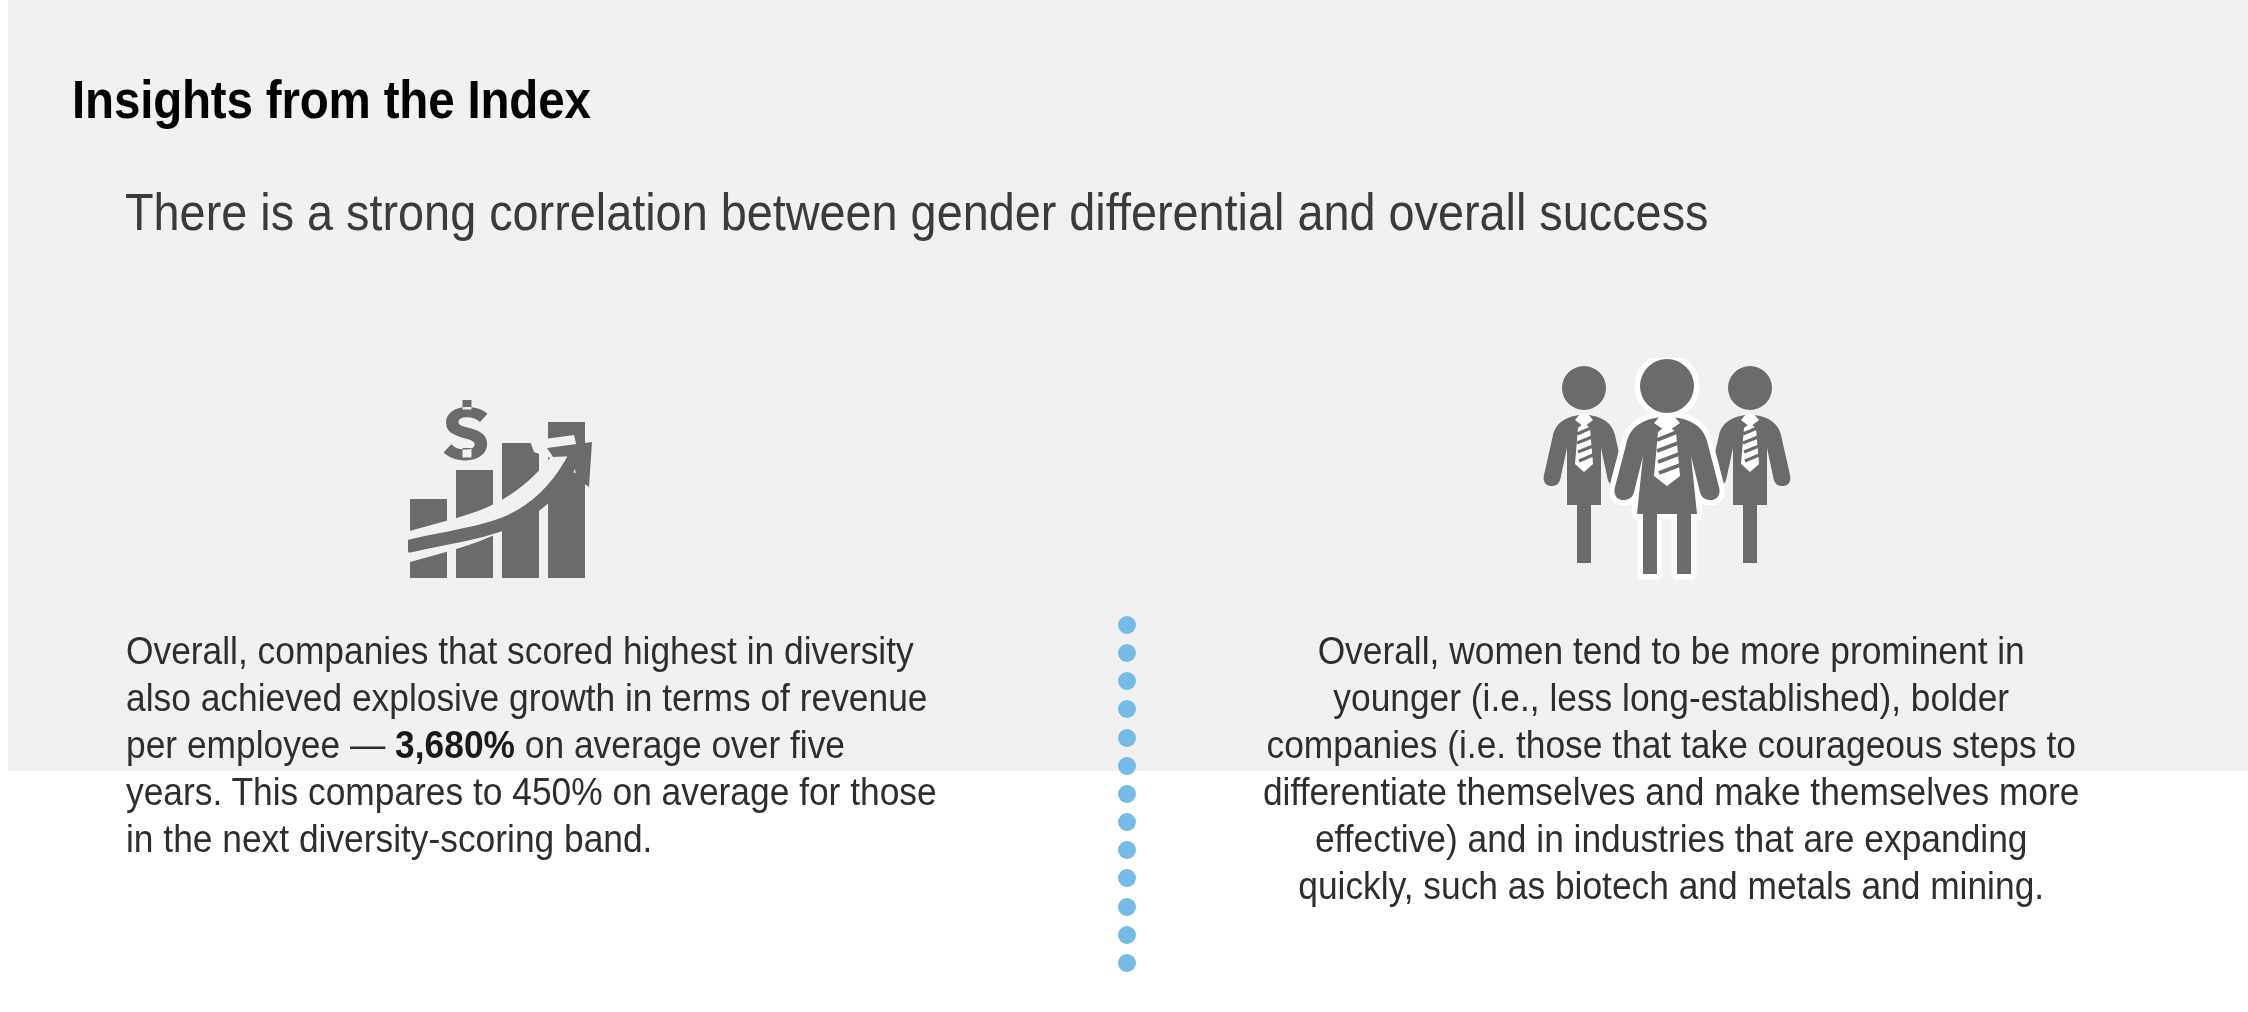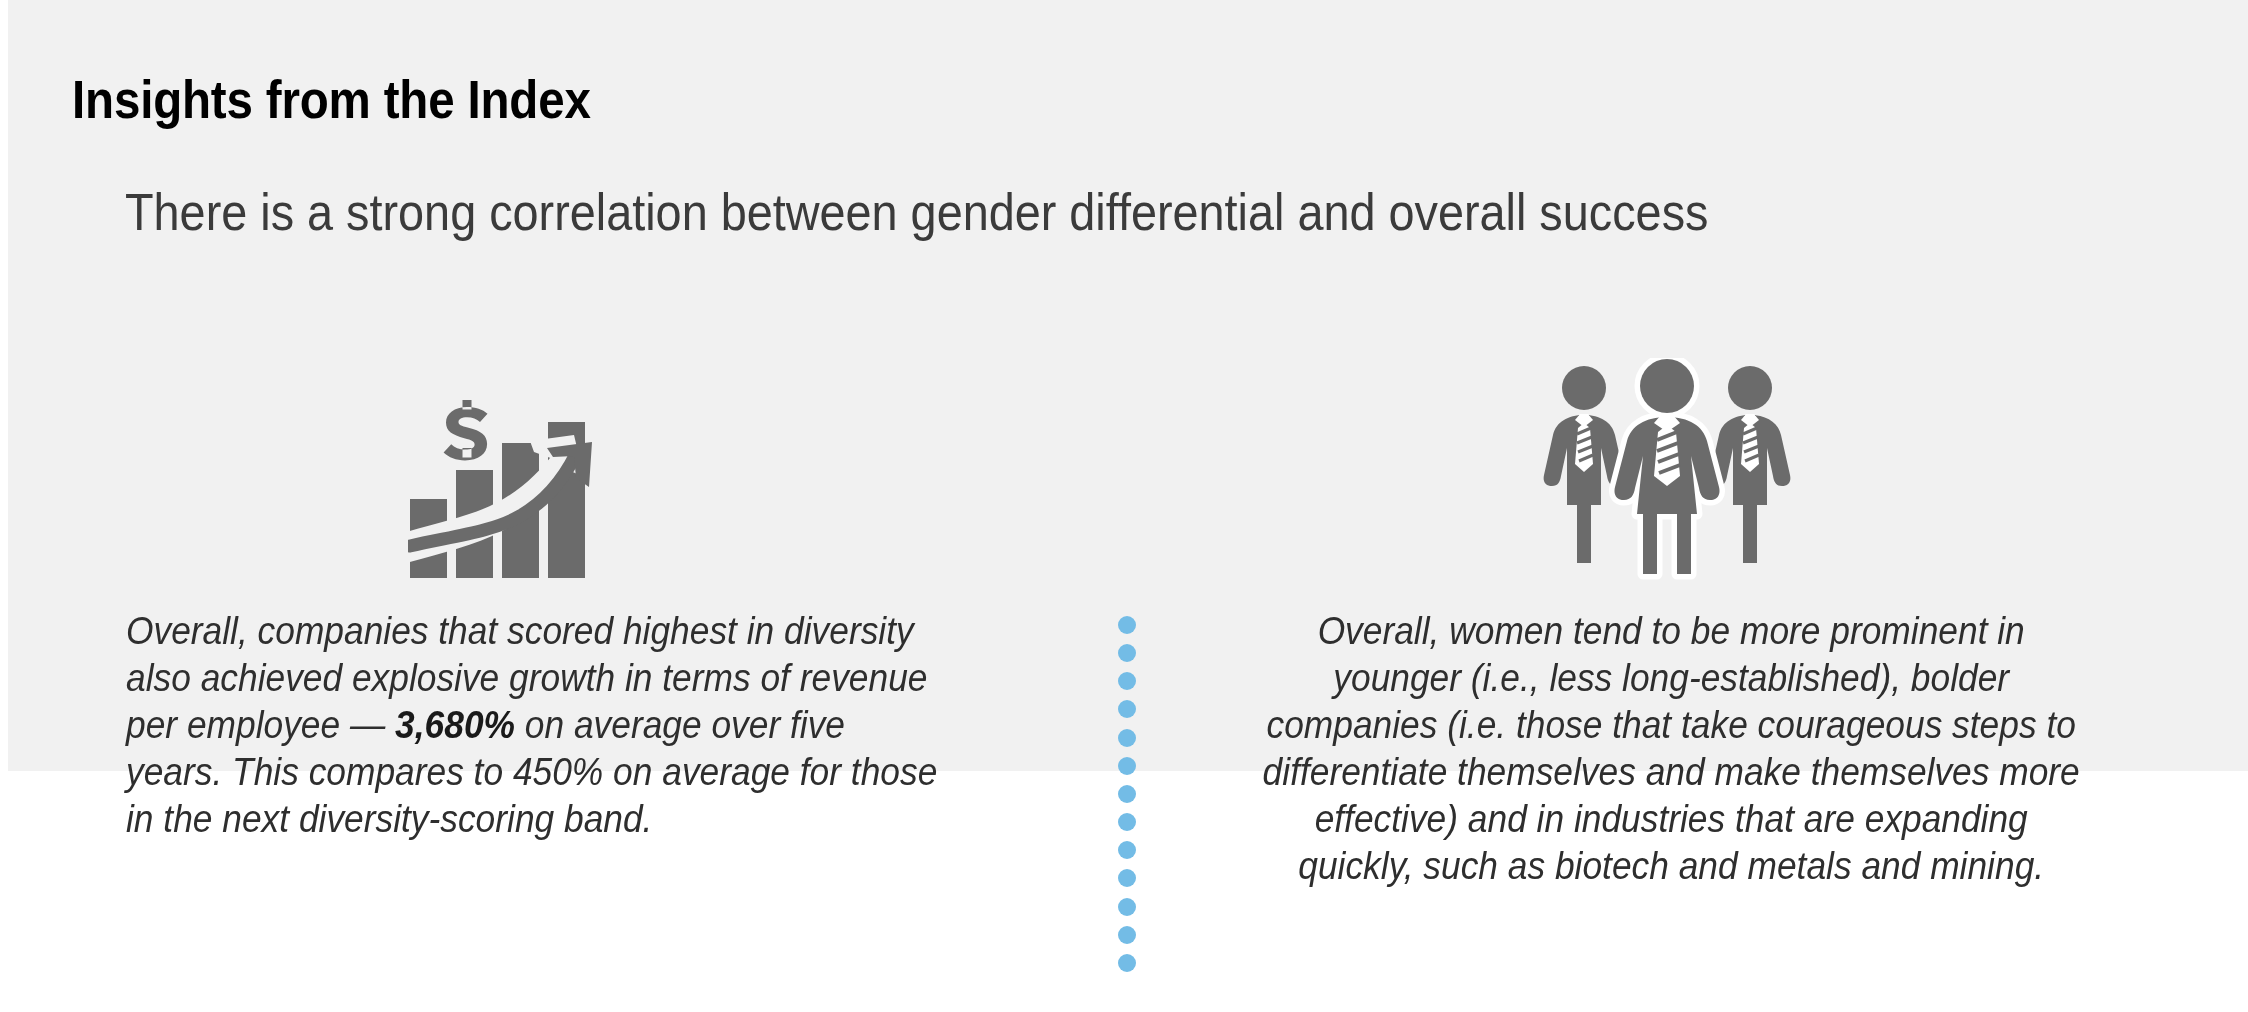--- a/index.html
+++ b/index.html
@@ -49,22 +49,21 @@
     font-weight: normal;
     color: #3b3b3b;
     transform: scaleX(0.90);
     transform-origin: left top;
     white-space: nowrap;
   }
 
   
   .col {
     position: absolute;
-    top: 608px;
-    font-style: italic;
+    top: 628px;
   }
   .col-left  { left: 118px; width: 880px; }
   .col-right { left: 1254px; width: 880px; text-align: center; }
 
   .body-text {
     font-family: "Liberation Sans Narrow", "Liberation Sans", sans-serif;
     font-size: 38px;
     line-height: 47px;
     color: #2e2e2e;
     transform: scaleX(0.93);

